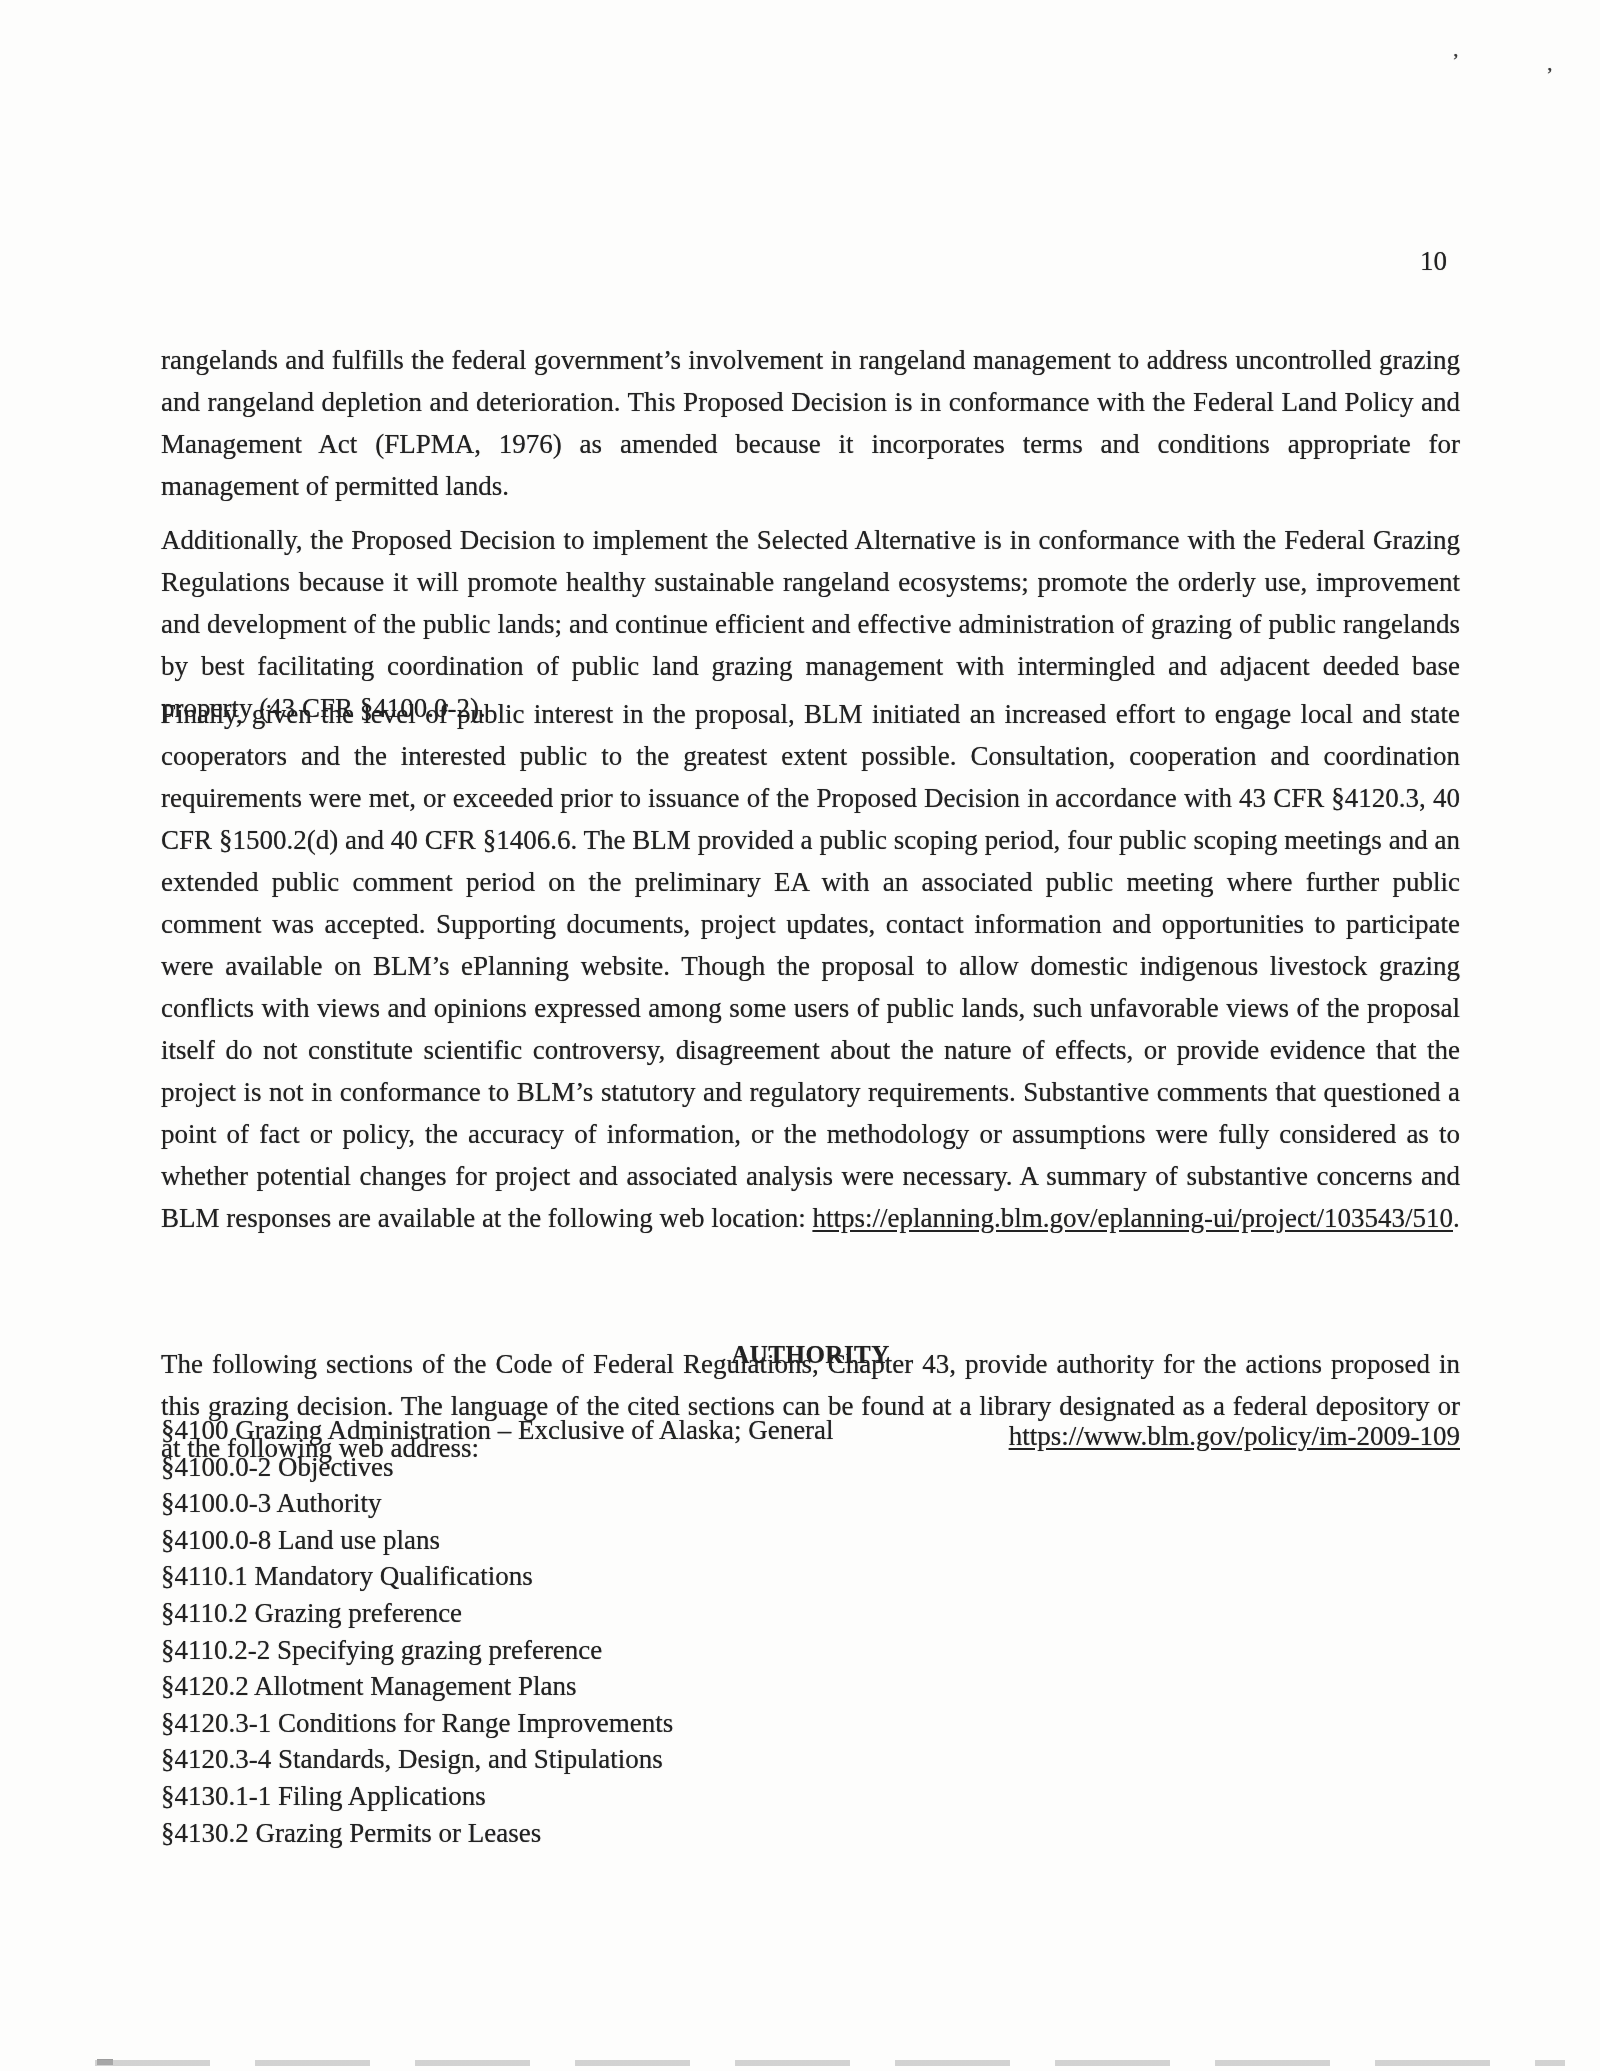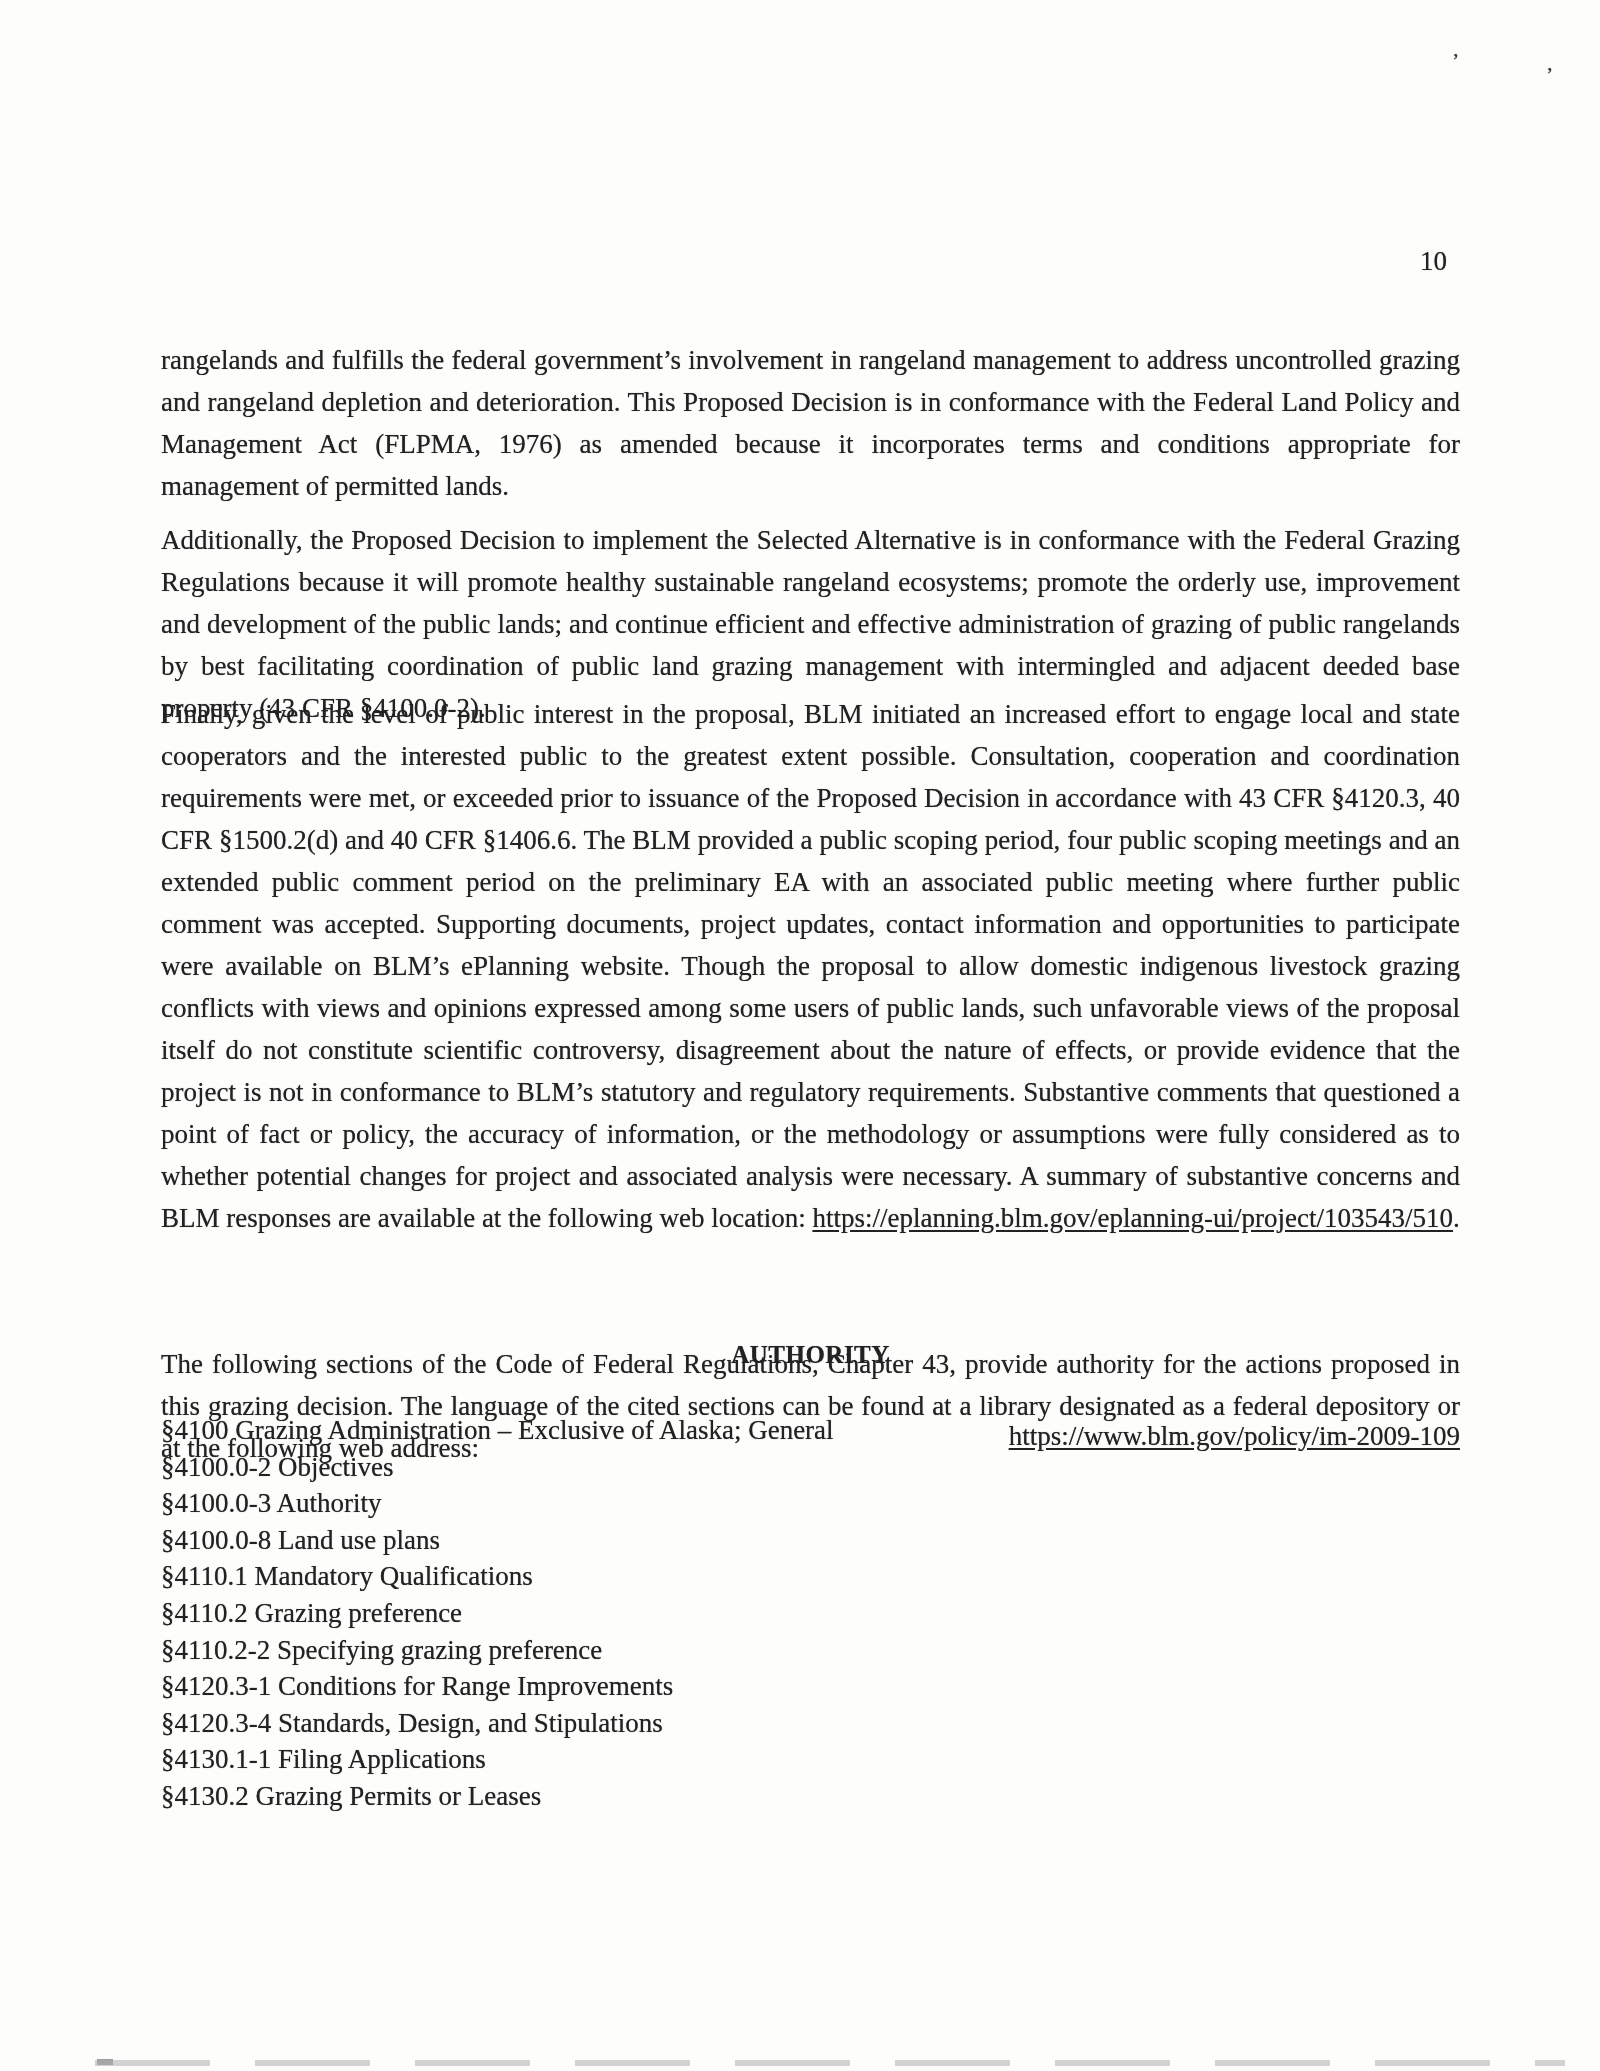--- a/index.html
+++ b/index.html
@@ -138,20 +138,21 @@
     </div>
 
     <ul class="sections-list">
       <li>§4100 Grazing Administration – Exclusive of Alaska; General</li>
       <li>§4100.0-2 Objectives</li>
       <li>§4100.0-3 Authority</li>
       <li>§4100.0-8 Land use plans</li>
       <li>§4110.1 Mandatory Qualifications</li>
       <li>§4110.2 Grazing preference</li>
       <li>§4110.2-2 Specifying grazing preference</li>
+      <li>§4120.2 Allotment Management Plans</li>
       <li>§4120.3-1 Conditions for Range Improvements</li>
       <li>§4120.3-4 Standards, Design, and Stipulations</li>
       <li>§4130.1-1 Filing Applications</li>
       <li>§4130.2 Grazing Permits or Leases</li>
     </ul>
 
   </div>
 
   <div class="bottom-scan-speck"></div>
   <div class="bottom-scan-line"></div>

